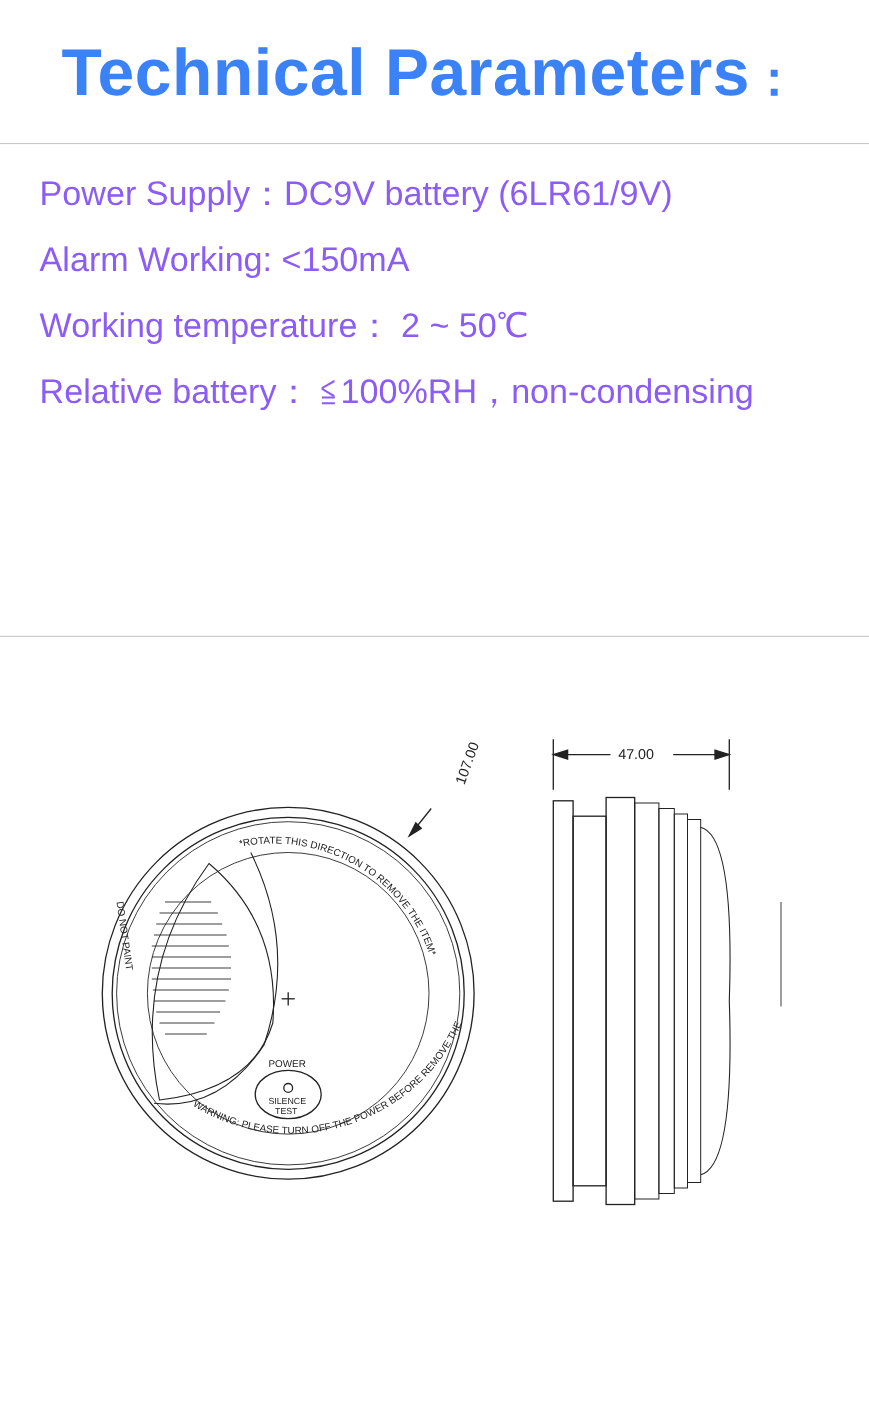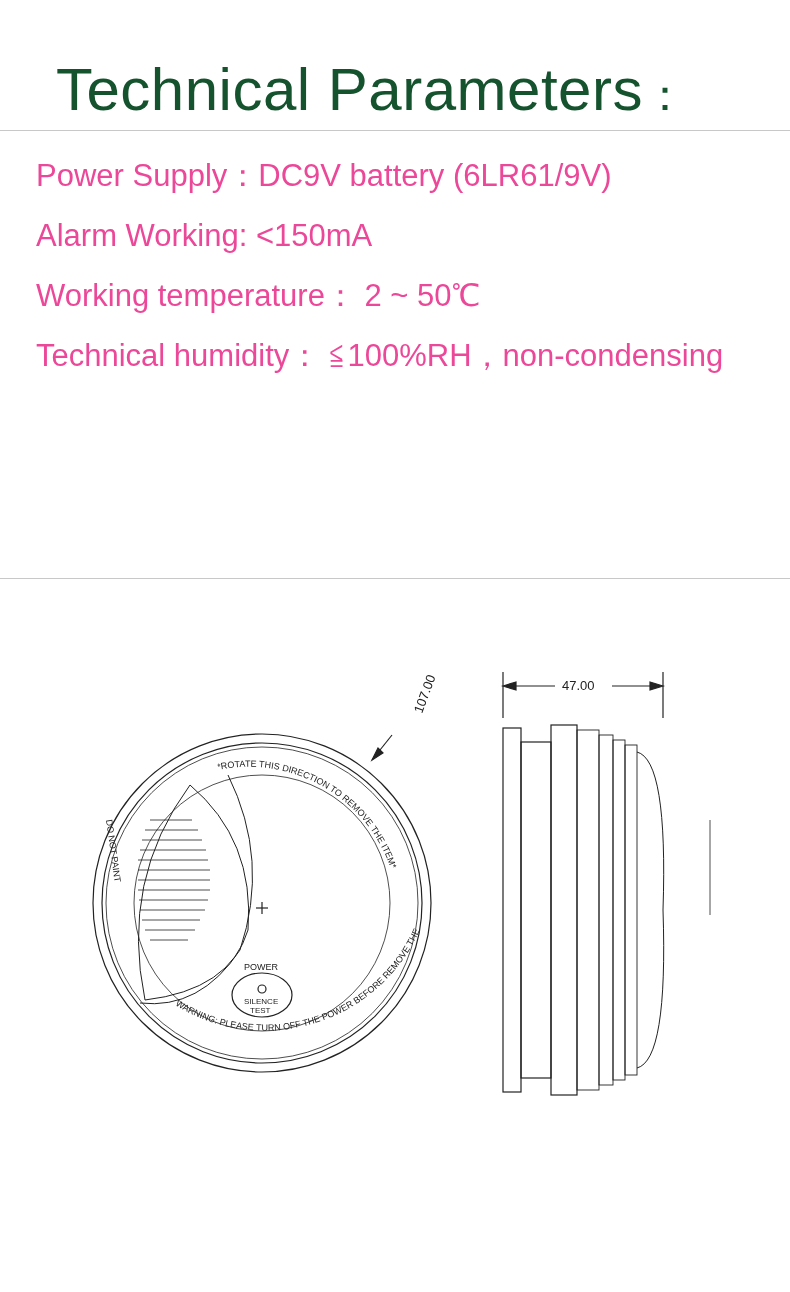--- a/index.html
+++ b/index.html
@@ -1,39 +1,39 @@
 <!DOCTYPE html>
 <html><head>
   <meta charset="utf-8">
   <style>
     html, body { margin: 0; padding: 0; background: #ffffff; }
     body { width: 790px; height: 1292px; position: relative; overflow: hidden;
            font-family: "Liberation Sans", sans-serif; color: #111; }
-    .title { position: absolute; left: 56px; top: 52px; margin: 0;
-             font-size: 60px; font-weight: normal; color: #14532d; letter-spacing: 0.5px;
+    .title { position: absolute; left: 56px; top: 28px; margin: 0;
+             font-size: 60px; font-weight: bold; color: #3b82f6; letter-spacing: 0.5px;
              font-family: "Liberation Sans", sans-serif; line-height: 76px; }
     .title .colon { font-size: 44px; vertical-align: baseline; }
     .divider { position: absolute; left: 0; width: 790px; height: 1px; background: #c8c8c8; }
     .specs { position: absolute; left: 36px; top: 146px; margin: 0; padding: 0; list-style: none; }
-    .spec { font-size: 31px; line-height: 60px; height: 60px; white-space: nowrap; color: #ec4899;
+    .spec { font-size: 31px; line-height: 60px; height: 60px; white-space: nowrap; color: #8b5cf6;
             font-family: "Liberation Sans", sans-serif; }
     .drawing { position: absolute; left: 0; top: 640px; width: 790px; height: 480px; }
   </style>
 </head>
 <body>
 
 <h1 class="title"><span>Technical Parameters</span><span class="colon">：</span></h1>
 
 <div class="divider" style="top:130px"></div>
 
 <ul class="specs">
   <li class="spec"><span>Power Supply</span><span>：</span><span>DC9V battery (6LR61/9V)</span></li>
   <li class="spec"><span>Alarm Working</span><span>: </span><span>&lt;150mA</span></li>
   <li class="spec"><span>Working temperature</span><span>：  </span><span>2 ~ 50℃</span></li>
-  <li class="spec"><span>Technical humidity</span><span>：  </span><span>≦100%RH，non-condensing</span></li>
+  <li class="spec"><span>Relative battery</span><span>：  </span><span>≦100%RH，non-condensing</span></li>
 </ul>
 
 <div class="divider" style="top:578px"></div>
 
 <svg class="drawing" viewBox="0 640 790 480" width="790" height="480" xmlns="http://www.w3.org/2000/svg">
   <defs>
     <path id="rimTop" d="M 218 770 A 150 150 0 0 1 395 950"></path>
     <path id="rimBot" d="M 175 1005 A 170 170 0 0 0 420 930"></path>
     <path id="sidePaint" d="M 110 820 L 118 900"></path>
   </defs>

